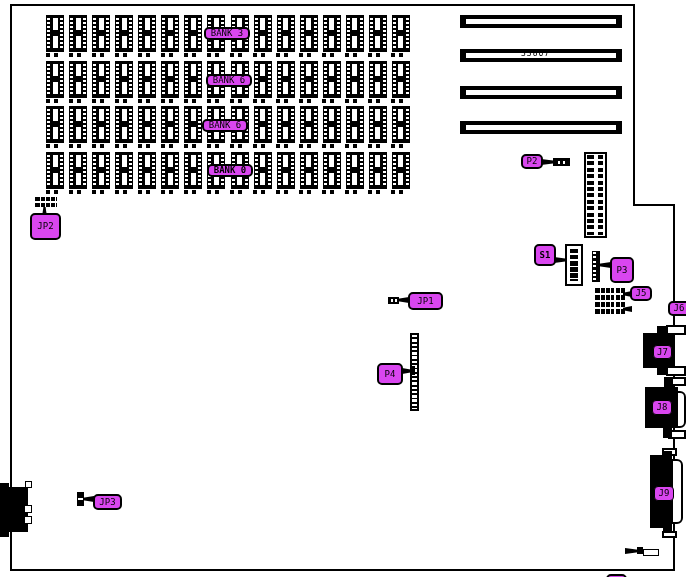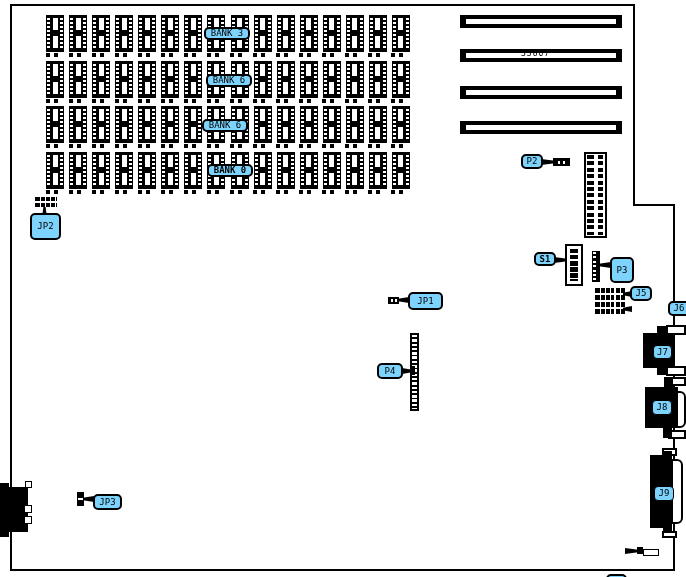--- a/index.html
+++ b/index.html
@@ -5,21 +5,21 @@
   html,body{margin:0;padding:0;background:#fff;}
   .board{
     position:relative;width:686px;height:577px;background:#fff;overflow:hidden;
     font-family:"DejaVu Sans Mono","Liberation Mono",monospace;color:#000;
   }
   .abs{position:absolute;box-sizing:border-box;}
   
   .edge{position:absolute;background:#000;}
   
   .badge{
-    position:absolute;box-sizing:border-box;background:#7dd3fc;border:2px solid #000;
+    position:absolute;box-sizing:border-box;background:#d946ef;border:2px solid #000;
     border-radius:5px;display:flex;align-items:center;justify-content:center;
     font-size:9px;line-height:1;white-space:nowrap;z-index:6;
   }
   
   .ptr{position:absolute;background:#000;z-index:5;}
   .ptr.r{clip-path:polygon(0 0,100% 28%,100% 72%,0 100%);}
   .ptr.l{clip-path:polygon(0 28%,100% 0,100% 100%,0 72%);}
   .ptr.u{clip-path:polygon(28% 0,72% 0,100% 100%,0 100%);}
   
   .banks{position:absolute;left:46px;top:15px;width:364px;height:179px;}
@@ -180,40 +180,40 @@
   <div class="abs pin-grid" style="left:35px;top:197px;width:22px;height:10px;"></div>
   <div class="ptr u" style="left:42px;top:207px;width:5px;height:10px;"></div>
   <div class="badge" style="left:30px;top:213px;width:31px;height:27px;">JP2</div>
 
   <div class="abs blk" style="left:388px;top:297px;width:11px;height:7px;background:
       linear-gradient(#fff,#fff) 3px center/2px 3px no-repeat,
       linear-gradient(#fff,#fff) 7px center/2px 3px no-repeat,#000;"></div>
   <div class="ptr l" style="left:398px;top:297px;width:11px;height:6px;"></div>
   <div class="badge" style="left:408px;top:292px;width:35px;height:18px;">JP1</div>
 
-  <div class="badge" style="left:377px;top:363px;width:26px;height:16px;">P4</div>
+  <div class="badge" style="left:377px;top:363px;width:26px;height:22px;">P4</div>
   <div class="ptr r" style="left:402px;top:368px;width:10px;height:6px;"></div>
   <div class="abs whitebox" style="left:410px;top:333px;width:9px;height:78px;border-width:2px;
       background:repeating-linear-gradient(#fff 0 2.5px,#000 2.5px 4.3px);"></div>
   <div class="abs blk" style="left:410px;top:366px;width:5px;height:9px;"></div>
 
   <div class="badge" style="left:521px;top:154px;width:22px;height:15px;">P2</div>
   <div class="ptr r" style="left:541px;top:159px;width:14px;height:6px;"></div>
   <div class="abs blk" style="left:553px;top:158px;width:17px;height:8px;background:
       linear-gradient(#fff,#fff) 5px center/2px 3px no-repeat,
       linear-gradient(#fff,#fff) 10px center/2px 3px no-repeat,#000;"></div>
 
   <div class="abs whitebox" style="left:584px;top:152px;width:23px;height:86px;">
     <div class="abs" style="left:1px;top:1px;bottom:1px;width:7px;
         background:repeating-linear-gradient(#000 0 4px,transparent 4px 6.4px);"></div>
     <div class="abs" style="right:2px;top:1px;bottom:1px;width:5px;
         background:repeating-linear-gradient(#000 0 4px,#fff 4px 6.4px);"></div>
   </div>
 
-  <div class="badge" style="left:534px;top:252px;width:22px;height:14px;font-weight:bold;">S1</div>
+  <div class="badge" style="left:534px;top:244px;width:22px;height:22px;font-weight:bold;">S1</div>
   <div class="ptr r" style="left:554px;top:257px;width:13px;height:6px;"></div>
   <div class="abs whitebox" style="left:565px;top:244px;width:18px;height:42px;">
     <div class="abs" style="left:3px;right:3px;top:3px;bottom:3px;
         background:repeating-linear-gradient(#000 0 4.3px,transparent 4.3px 6.1px);"></div>
   </div>
 
   <div class="abs blk" style="left:592px;top:251px;width:8px;height:31px;background:
       repeating-linear-gradient(#fff 0 2px,transparent 2px 4.4px) 1px 1px/3px calc(100% - 2px) no-repeat,#000;"></div>
   <div class="ptr l" style="left:599px;top:262px;width:12px;height:6px;"></div>
   <div class="badge" style="left:610px;top:257px;width:24px;height:26px;">P3</div>

